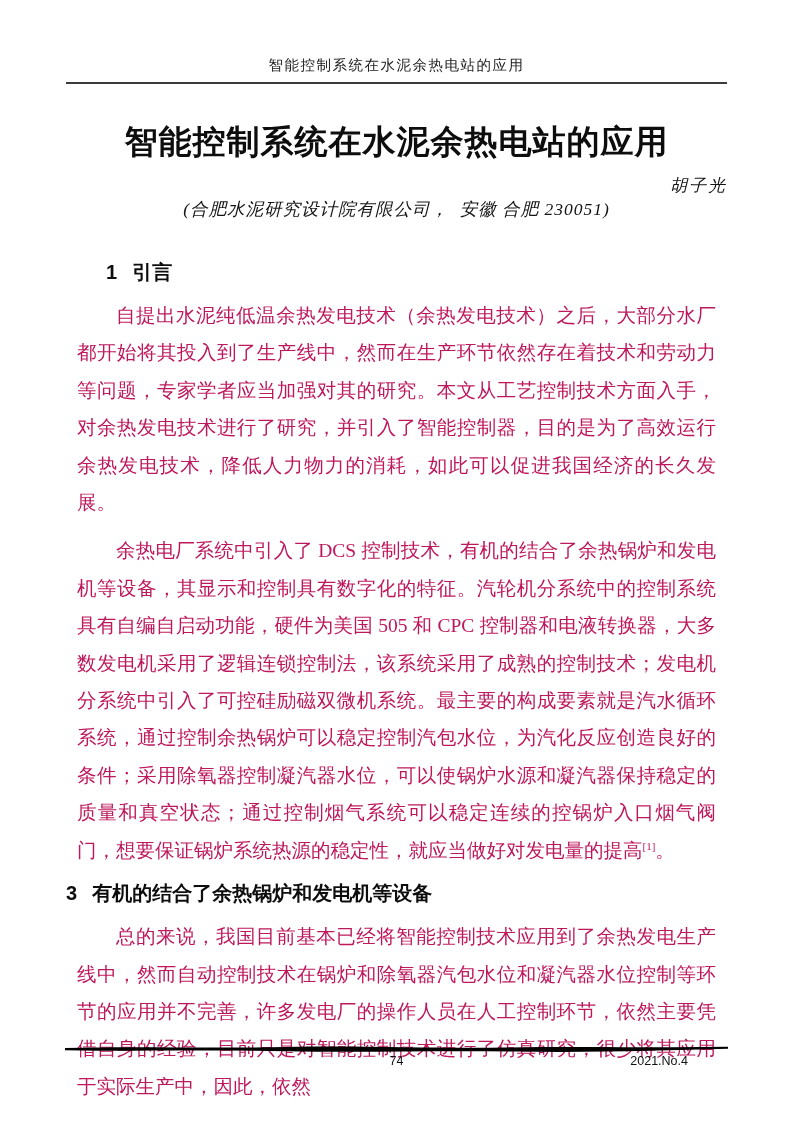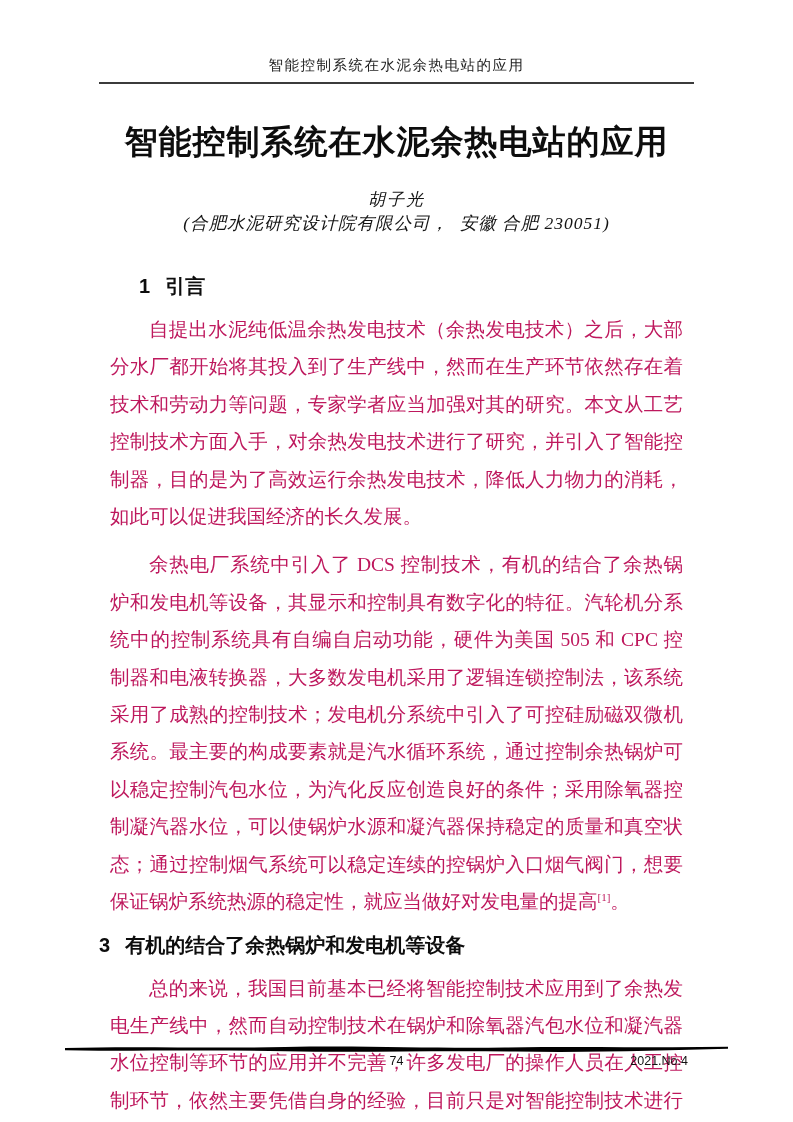--- a/index.html
+++ b/index.html
@@ -6,21 +6,21 @@
     margin: 0;
     padding: 0;
     background: #ffffff;
   }
   .page {
     position: relative;
     width: 793px;
     height: 1122px;
     margin: 0 auto;
     box-sizing: border-box;
-    padding: 0 99px;
+    padding: 0 66px;
     background: #ffffff;
     color: #141414;
     font-family: "Liberation Serif", "DejaVu Serif", serif;
     overflow: hidden;
   }
   .running-header {
     padding-top: 56px;
     text-align: center;
     font-size: 14.5px;
     letter-spacing: 1.5px;
@@ -34,22 +34,22 @@
   h1.article-title {
     margin: 36px 0 0 0;
     text-align: center;
     font-family: "Liberation Sans", "DejaVu Sans", sans-serif;
     font-weight: 700;
     font-size: 33px;
     letter-spacing: 1px;
     color: #0d0d0d;
   }
   .author-line {
-    margin-top: 23px;
-    text-align: center;
+    margin-top: 9px;
+    text-align: right;
     font-style: italic;
     font-size: 17px;
     letter-spacing: 2px;
   }
   .affiliation-line {
     text-align: center;
     font-style: italic;
     font-size: 17.5px;
     letter-spacing: 1px;
     white-space: pre-wrap;

